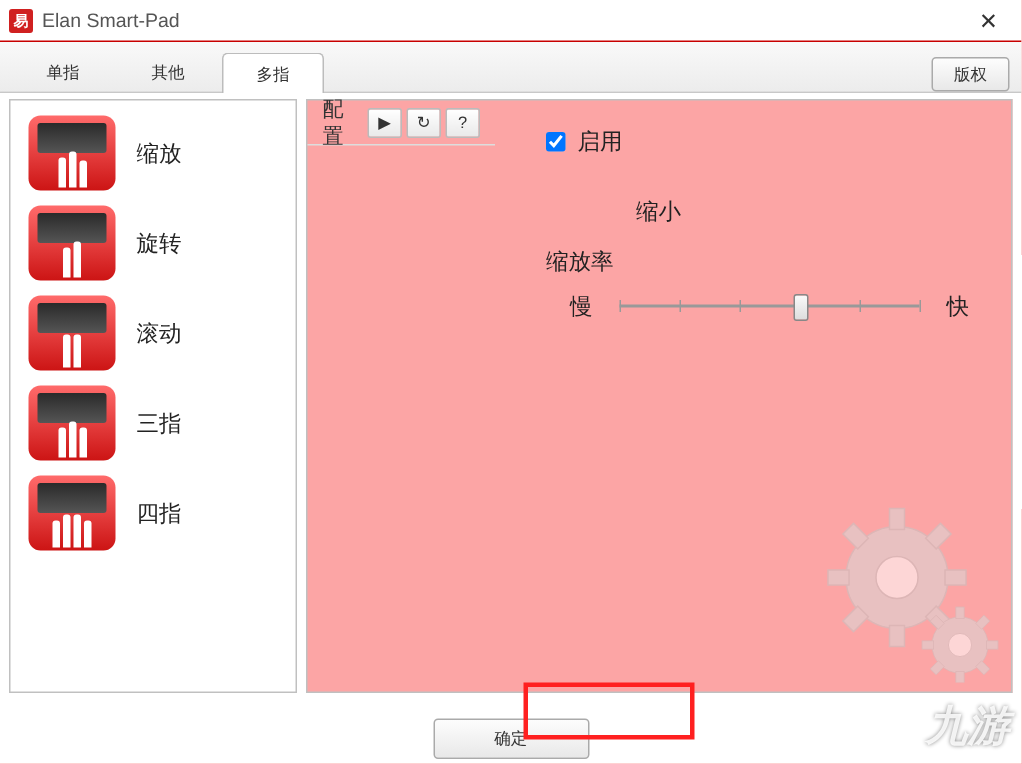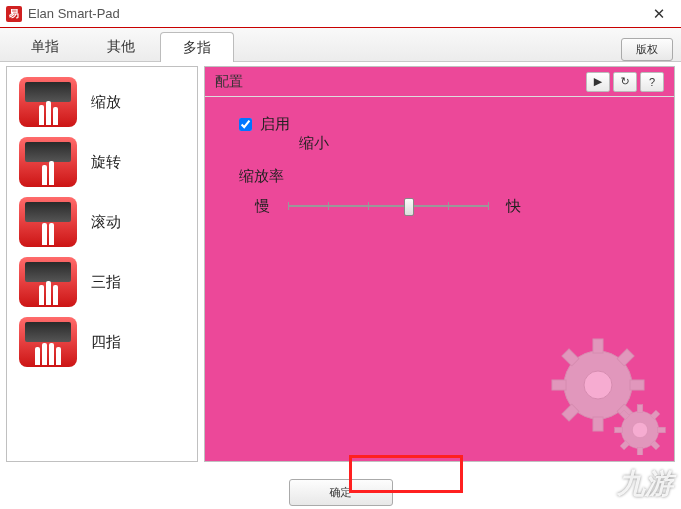--- a/index.html
+++ b/index.html
@@ -4,48 +4,48 @@
 <style>
 * { box-sizing: border-box; margin: 0; padding: 0; font-family: "Microsoft YaHei", "SimSun", sans-serif; }
 body { width: 681px; height: 509px; background: #fff; position: relative; overflow: hidden; }
 
 .titlebar { height: 28px; border-bottom: 1px solid #c80000; display: flex; align-items: center; padding: 0 2px 0 6px; color: #555; font-size: 13px; }
 .titlebar .app-icon { width: 16px; height: 16px; background: #d02020; margin-right: 6px; display: flex; align-items: center; justify-content: center; color: #fff; font-size: 10px; font-weight: bold; border-radius: 2px; }
 .titlebar .spacer { flex: 1; }
 .titlebar .close-btn { width: 40px; height: 100%; display: flex; align-items: center; justify-content: center; font-size: 15px; color: #333; cursor: pointer; }
 
 .tabs-row { height: 34px; display: flex; align-items: flex-end; padding: 0 8px; background: linear-gradient(#f9f9f9,#ececec); border-bottom: 1px solid #c8c8c8; }
-.tab { padding: 6px 22px 5px; font-size: 14px; color: #333; border: 1px solid transparent; border-bottom: none; border-radius: 4px 4px 0 0; cursor: pointer; margin-right: 2px; }
+.tab { padding: 6px 22px 5px; font-size: 11px; color: #333; border: 1px solid transparent; border-bottom: none; border-radius: 4px 4px 0 0; cursor: pointer; margin-right: 2px; }
 .tab.active { background: #fff; border-color: #bcbcbc; position: relative; top: 1px; }
 .tabs-row .tab-spacer { flex: 1; }
 .btn { background: linear-gradient(#fdfdfd,#e8e8e8); border: 1px solid #aaa; border-radius: 3px; padding: 3px 14px; font-size: 11px; color: #333; cursor: pointer; }
 
 .main { display: flex; height: 400px; padding: 4px 6px 0 6px; gap: 6px; }
 
 .left-panel { width: 192px; border: 1px solid #c0c0c0; background: #fff; display: flex; flex-direction: column; }
 .gesture-list { flex: 1; overflow-y: auto; padding: 4px 2px; }
 .gesture-item { display: flex; align-items: center; padding: 4px 6px; margin: 2px 4px; cursor: pointer; }
 .gesture-item.sel { }
 .gesture-icon { width: 58px; height: 50px; border-radius: 8px; margin-right: 14px; position: relative; background: linear-gradient(#ff6b6b,#cc1414); display: flex; align-items: center; justify-content: center; }
 .gesture-icon .screen { position: absolute; top: 5px; left: 6px; right: 6px; height: 20px; background: linear-gradient(#2a2a2a,#555); border-radius: 2px; }
 .gesture-icon .hand { position: absolute; bottom: 2px; width: 30px; height: 28px; display: flex; align-items: flex-end; justify-content: center; gap: 2px; }
 .gesture-icon .finger { width: 5px; background: #fff; border-radius: 2px 2px 0 0; }
 .gesture-label { font-size: 15px; color: #222; }
 
 .gesture-list::-webkit-scrollbar { width: 16px; }
 .gesture-list::-webkit-scrollbar-track { background: #f0f0f0; border-left: 1px solid #ddd; }
 .gesture-list::-webkit-scrollbar-thumb { background: #c8c8c8; border: 3px solid #f0f0f0; border-radius: 8px; }
 
-.right-panel { flex: 1; border: 1px solid #c0c0c0; background: #ec4899; display: flex; flex-direction: column; position: relative; }
+.right-panel { flex: 1; border: 1px solid #c0c0c0; background: #fca5a5; display: flex; position: relative; }
 .config-header { height: 30px; display: flex; align-items: center; padding: 0 10px; font-size: 14px; color: #333; border-bottom: 1px solid #ddd; }
 .config-header .hspacer { flex: 1; }
 .hdr-btn { border: 1px solid #bbb; background: linear-gradient(#fff,#e9e9e9); width: 24px; height: 20px; margin-left: 3px; display: flex; align-items: center; justify-content: center; font-size: 11px; border-radius: 2px; cursor: pointer; }
 
 .config-body { flex: 1; padding: 18px 28px 10px 34px; position: relative; }
-.chk-row { display: flex; align-items: center; font-size: 15px; color: #222; margin-bottom: 0; }
+.chk-row { display: flex; align-items: center; font-size: 15px; color: #222; margin-bottom: 28px; }
 .chk-row input { margin-right: 8px; }
 .sub-label { font-size: 15px; color: #222; margin-left: 60px; margin-bottom: 6px; }
 .rate-label { font-size: 15px; color: #222; margin-top: 14px; margin-bottom: 10px; }
 .slider-row { display: flex; align-items: center; gap: 18px; font-size: 15px; color: #222; margin-left: 16px; }
 .slider { position: relative; width: 200px; height: 20px; }
 .slider-track { position: absolute; top: 9px; left: 0; right: 0; height: 2px; background: #999; }
 .slider-tick { position: absolute; top: 6px; width: 1px; height: 8px; background: #999; }
 .slider-thumb { position: absolute; top: 2px; width: 10px; height: 18px; background: linear-gradient(#fafafa,#ddd); border: 1px solid #888; border-radius: 2px; }
 
 .gears { position: absolute; right: 6px; bottom: 6px; width: 140px; height: 120px; opacity: 0.55; }

